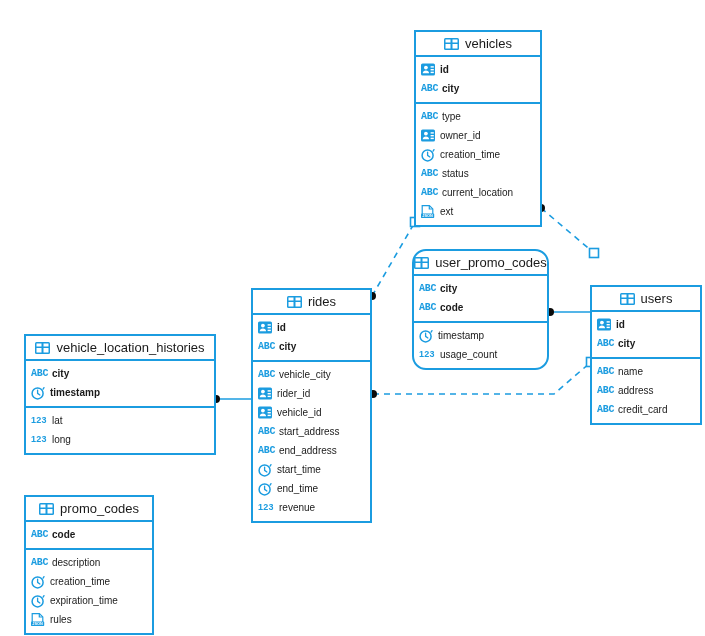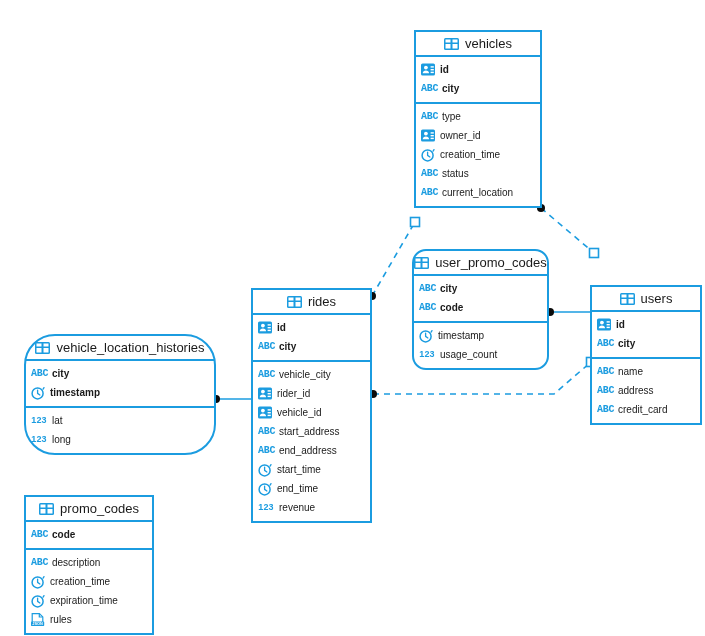--- a/index.html
+++ b/index.html
@@ -5,21 +5,21 @@
   html, body {
     margin: 0; padding: 0;
     background: #ffffff;
   }
   body {
     width: 705px; height: 636px;
     position: relative; overflow: hidden;
     font-family: "Liberation Sans", "DejaVu Sans", sans-serif;
     -webkit-font-smoothing: antialiased;
   }
-  #canvas { position: absolute; inset: 0; text-align: center; }
+  #canvas { position: absolute; inset: 0; }
   #edges { position: absolute; left: 0; top: 0; width: 705px; height: 636px; }
 
   .entity {
     position: absolute;
     box-sizing: border-box;
     background: #ffffff;
     border: 2px solid #1B9CE0;
     z-index: 2;
   }
   .ent-header {
@@ -148,265 +148,274 @@
             <span class="lbl">creation_time</span>
           </div>
           <div class="row">
             <span class="ic ic-abc abc-txt">ABC</span>
             <span class="lbl">status</span>
           </div>
           <div class="row">
             <span class="ic ic-abc abc-txt">ABC</span>
             <span class="lbl">current_location</span>
           </div>
-        </div>
-      </div>
-      <div class="entity" style="left: 412px; top: 249px; width: 137px; border-radius: 14px;">
-        <div class="ent-header">
-          <svg class="ic ic-table" viewBox="0 0 15 12">
-    <rect x="0" y="0" width="15" height="12" rx="1.5" fill="#1B9CE0"></rect>
-    <rect x="1.5" y="1.5" width="5" height="3" fill="#ffffff"></rect>
-    <rect x="8.5" y="1.5" width="5" height="3" fill="#ffffff"></rect>
-    <rect x="1.5" y="6" width="5" height="4.5" fill="#ffffff"></rect>
-    <rect x="8.5" y="6" width="5" height="4.5" fill="#ffffff"></rect>
-  </svg>
-          <span class="ent-title">user_promo_codes</span>
-        </div>
-        <div class="ent-section pk">
-          <div class="row">
-            <span class="ic ic-abc abc-txt">ABC</span>
-            <span class="lbl">city</span>
-          </div>
-          <div class="row">
-            <span class="ic ic-abc abc-txt">ABC</span>
-            <span class="lbl">code</span>
-          </div>
-        </div>
-        <div class="ent-section cols">
-          <div class="row">
-            <svg class="ic ic-clock" viewBox="0 0 14 14">
-    <path d="M12.1 3.1 13 1.6" stroke="#1B9CE0" stroke-width="1.3" fill="none" stroke-linecap="round"></path>
-    <circle cx="6.6" cy="7.4" r="5.5" fill="none" stroke="#1B9CE0" stroke-width="1.5"></circle>
-    <path d="M6.6 4.1v3.3l2.3 1.6" stroke="#1B9CE0" stroke-width="1.3" fill="none" stroke-linecap="round" stroke-linejoin="round"></path>
-  </svg>
-            <span class="lbl">timestamp</span>
-          </div>
-          <div class="row">
-            <span class="ic ic-num num-txt">123</span>
-            <span class="lbl">usage_count</span>
-          </div>
-        </div>
-      </div>
-      <div class="entity" style="left: 590px; top: 249px; width: 112px; margin-top: 36px;">
-        <div class="ent-header">
-          <svg class="ic ic-table" viewBox="0 0 15 12">
-    <rect x="0" y="0" width="15" height="12" rx="1.5" fill="#1B9CE0"></rect>
-    <rect x="1.5" y="1.5" width="5" height="3" fill="#ffffff"></rect>
-    <rect x="8.5" y="1.5" width="5" height="3" fill="#ffffff"></rect>
-    <rect x="1.5" y="6" width="5" height="4.5" fill="#ffffff"></rect>
-    <rect x="8.5" y="6" width="5" height="4.5" fill="#ffffff"></rect>
-  </svg>
-          <span class="ent-title">users</span>
-        </div>
-        <div class="ent-section pk">
-          <div class="row">
-            <svg class="ic ic-key" viewBox="0 0 14 13">
-    <rect x="0" y="0.5" width="14" height="12" rx="1.6" fill="#1B9CE0"></rect>
-    <circle cx="4.9" cy="4.6" r="1.9" fill="#ffffff"></circle>
-    <path d="M1.7 10.3c0-1.8 1.4-2.9 3.2-2.9s3.2 1.1 3.2 2.9z" fill="#ffffff"></path>
-    <rect x="9.6" y="3.2" width="3.2" height="1.4" fill="#ffffff"></rect>
-    <rect x="9.6" y="6" width="3.2" height="1.4" fill="#ffffff"></rect>
-    <rect x="9.6" y="8.7" width="3.2" height="1.4" fill="#ffffff"></rect>
-  </svg>
-            <span class="lbl">id</span>
-          </div>
-          <div class="row">
-            <span class="ic ic-abc abc-txt">ABC</span>
-            <span class="lbl">city</span>
-          </div>
-        </div>
-        <div class="ent-section cols">
-          <div class="row">
-            <span class="ic ic-abc abc-txt">ABC</span>
-            <span class="lbl">name</span>
-          </div>
-          <div class="row">
-            <span class="ic ic-abc abc-txt">ABC</span>
-            <span class="lbl">address</span>
-          </div>
-          <div class="row">
-            <span class="ic ic-abc abc-txt">ABC</span>
-            <span class="lbl">credit_card</span>
-          </div>
-        </div>
-      </div>
-      <div class="entity" style="left: 251px; top: 288px; width: 121px;">
-        <div class="ent-header">
-          <svg class="ic ic-table" viewBox="0 0 15 12">
-    <rect x="0" y="0" width="15" height="12" rx="1.5" fill="#1B9CE0"></rect>
-    <rect x="1.5" y="1.5" width="5" height="3" fill="#ffffff"></rect>
-    <rect x="8.5" y="1.5" width="5" height="3" fill="#ffffff"></rect>
-    <rect x="1.5" y="6" width="5" height="4.5" fill="#ffffff"></rect>
-    <rect x="8.5" y="6" width="5" height="4.5" fill="#ffffff"></rect>
-  </svg>
-          <span class="ent-title">rides</span>
-        </div>
-        <div class="ent-section pk">
-          <div class="row">
-            <svg class="ic ic-key" viewBox="0 0 14 13">
-    <rect x="0" y="0.5" width="14" height="12" rx="1.6" fill="#1B9CE0"></rect>
-    <circle cx="4.9" cy="4.6" r="1.9" fill="#ffffff"></circle>
-    <path d="M1.7 10.3c0-1.8 1.4-2.9 3.2-2.9s3.2 1.1 3.2 2.9z" fill="#ffffff"></path>
-    <rect x="9.6" y="3.2" width="3.2" height="1.4" fill="#ffffff"></rect>
-    <rect x="9.6" y="6" width="3.2" height="1.4" fill="#ffffff"></rect>
-    <rect x="9.6" y="8.7" width="3.2" height="1.4" fill="#ffffff"></rect>
-  </svg>
-            <span class="lbl">id</span>
-          </div>
-          <div class="row">
-            <span class="ic ic-abc abc-txt">ABC</span>
-            <span class="lbl">city</span>
-          </div>
-        </div>
-        <div class="ent-section cols">
-          <div class="row">
-            <span class="ic ic-abc abc-txt">ABC</span>
-            <span class="lbl">vehicle_city</span>
-          </div>
-          <div class="row">
-            <svg class="ic ic-key" viewBox="0 0 14 13">
-    <rect x="0" y="0.5" width="14" height="12" rx="1.6" fill="#1B9CE0"></rect>
-    <circle cx="4.9" cy="4.6" r="1.9" fill="#ffffff"></circle>
-    <path d="M1.7 10.3c0-1.8 1.4-2.9 3.2-2.9s3.2 1.1 3.2 2.9z" fill="#ffffff"></path>
-    <rect x="9.6" y="3.2" width="3.2" height="1.4" fill="#ffffff"></rect>
-    <rect x="9.6" y="6" width="3.2" height="1.4" fill="#ffffff"></rect>
-    <rect x="9.6" y="8.7" width="3.2" height="1.4" fill="#ffffff"></rect>
-  </svg>
-            <span class="lbl">rider_id</span>
-          </div>
-          <div class="row">
-            <svg class="ic ic-key" viewBox="0 0 14 13">
-    <rect x="0" y="0.5" width="14" height="12" rx="1.6" fill="#1B9CE0"></rect>
-    <circle cx="4.9" cy="4.6" r="1.9" fill="#ffffff"></circle>
-    <path d="M1.7 10.3c0-1.8 1.4-2.9 3.2-2.9s3.2 1.1 3.2 2.9z" fill="#ffffff"></path>
-    <rect x="9.6" y="3.2" width="3.2" height="1.4" fill="#ffffff"></rect>
-    <rect x="9.6" y="6" width="3.2" height="1.4" fill="#ffffff"></rect>
-    <rect x="9.6" y="8.7" width="3.2" height="1.4" fill="#ffffff"></rect>
-  </svg>
-            <span class="lbl">vehicle_id</span>
-          </div>
-          <div class="row">
-            <span class="ic ic-abc abc-txt">ABC</span>
-            <span class="lbl">start_address</span>
-          </div>
-          <div class="row">
-            <span class="ic ic-abc abc-txt">ABC</span>
-            <span class="lbl">end_address</span>
-          </div>
-          <div class="row">
-            <svg class="ic ic-clock" viewBox="0 0 14 14">
-    <path d="M12.1 3.1 13 1.6" stroke="#1B9CE0" stroke-width="1.3" fill="none" stroke-linecap="round"></path>
-    <circle cx="6.6" cy="7.4" r="5.5" fill="none" stroke="#1B9CE0" stroke-width="1.5"></circle>
-    <path d="M6.6 4.1v3.3l2.3 1.6" stroke="#1B9CE0" stroke-width="1.3" fill="none" stroke-linecap="round" stroke-linejoin="round"></path>
-  </svg>
-            <span class="lbl">start_time</span>
-          </div>
-          <div class="row">
-            <svg class="ic ic-clock" viewBox="0 0 14 14">
-    <path d="M12.1 3.1 13 1.6" stroke="#1B9CE0" stroke-width="1.3" fill="none" stroke-linecap="round"></path>
-    <circle cx="6.6" cy="7.4" r="5.5" fill="none" stroke="#1B9CE0" stroke-width="1.5"></circle>
-    <path d="M6.6 4.1v3.3l2.3 1.6" stroke="#1B9CE0" stroke-width="1.3" fill="none" stroke-linecap="round" stroke-linejoin="round"></path>
-  </svg>
-            <span class="lbl">end_time</span>
-          </div>
-          <div class="row">
-            <span class="ic ic-num num-txt">123</span>
-            <span class="lbl">revenue</span>
-          </div>
-        </div>
-      </div>
-      <div class="entity" style="left: 24px; top: 334px; width: 192px; border-radius: 31px;">
-        <div class="ent-header">
-          <svg class="ic ic-table" viewBox="0 0 15 12">
-    <rect x="0" y="0" width="15" height="12" rx="1.5" fill="#1B9CE0"></rect>
-    <rect x="1.5" y="1.5" width="5" height="3" fill="#ffffff"></rect>
-    <rect x="8.5" y="1.5" width="5" height="3" fill="#ffffff"></rect>
-    <rect x="1.5" y="6" width="5" height="4.5" fill="#ffffff"></rect>
-    <rect x="8.5" y="6" width="5" height="4.5" fill="#ffffff"></rect>
-  </svg>
-          <span class="ent-title">vehicle_location_histories</span>
-        </div>
-        <div class="ent-section pk">
-          <div class="row">
-            <span class="ic ic-abc abc-txt">ABC</span>
-            <span class="lbl">city</span>
-          </div>
-          <div class="row">
-            <svg class="ic ic-clock" viewBox="0 0 14 14">
-    <path d="M12.1 3.1 13 1.6" stroke="#1B9CE0" stroke-width="1.3" fill="none" stroke-linecap="round"></path>
-    <circle cx="6.6" cy="7.4" r="5.5" fill="none" stroke="#1B9CE0" stroke-width="1.5"></circle>
-    <path d="M6.6 4.1v3.3l2.3 1.6" stroke="#1B9CE0" stroke-width="1.3" fill="none" stroke-linecap="round" stroke-linejoin="round"></path>
-  </svg>
-            <span class="lbl">timestamp</span>
-          </div>
-        </div>
-        <div class="ent-section cols">
-          <div class="row">
-            <span class="ic ic-num num-txt">123</span>
-            <span class="lbl">lat</span>
-          </div>
-          <div class="row">
-            <span class="ic ic-num num-txt">123</span>
-            <span class="lbl">long</span>
-          </div>
-        </div>
-      </div>
-      <div class="entity" style="left: 24px; top: 495px; width: 130px;">
-        <div class="ent-header">
-          <svg class="ic ic-table" viewBox="0 0 15 12">
-    <rect x="0" y="0" width="15" height="12" rx="1.5" fill="#1B9CE0"></rect>
-    <rect x="1.5" y="1.5" width="5" height="3" fill="#ffffff"></rect>
-    <rect x="8.5" y="1.5" width="5" height="3" fill="#ffffff"></rect>
-    <rect x="1.5" y="6" width="5" height="4.5" fill="#ffffff"></rect>
-    <rect x="8.5" y="6" width="5" height="4.5" fill="#ffffff"></rect>
-  </svg>
-          <span class="ent-title">promo_codes</span>
-        </div>
-        <div class="ent-section pk">
-          <div class="row">
-            <span class="ic ic-abc abc-txt">ABC</span>
-            <span class="lbl">code</span>
-          </div>
-        </div>
-        <div class="ent-section cols">
-          <div class="row">
-            <span class="ic ic-abc abc-txt">ABC</span>
-            <span class="lbl">description</span>
-          </div>
-          <div class="row">
-            <svg class="ic ic-clock" viewBox="0 0 14 14">
-    <path d="M12.1 3.1 13 1.6" stroke="#1B9CE0" stroke-width="1.3" fill="none" stroke-linecap="round"></path>
-    <circle cx="6.6" cy="7.4" r="5.5" fill="none" stroke="#1B9CE0" stroke-width="1.5"></circle>
-    <path d="M6.6 4.1v3.3l2.3 1.6" stroke="#1B9CE0" stroke-width="1.3" fill="none" stroke-linecap="round" stroke-linejoin="round"></path>
-  </svg>
-            <span class="lbl">creation_time</span>
-          </div>
-          <div class="row">
-            <svg class="ic ic-clock" viewBox="0 0 14 14">
-    <path d="M12.1 3.1 13 1.6" stroke="#1B9CE0" stroke-width="1.3" fill="none" stroke-linecap="round"></path>
-    <circle cx="6.6" cy="7.4" r="5.5" fill="none" stroke="#1B9CE0" stroke-width="1.5"></circle>
-    <path d="M6.6 4.1v3.3l2.3 1.6" stroke="#1B9CE0" stroke-width="1.3" fill="none" stroke-linecap="round" stroke-linejoin="round"></path>
-  </svg>
-            <span class="lbl">expiration_time</span>
-          </div>
           <div class="row">
             <svg class="ic ic-json" viewBox="0 0 14 13">
     <path d="M1.2 0.6h7.2l3.4 3.3v8.5H1.2z" fill="none" stroke="#1B9CE0" stroke-width="1.2"></path>
     <path d="M8.3 0.8v3.2h3.3" fill="none" stroke="#1B9CE0" stroke-width="1.2"></path>
     <rect x="0" y="8.6" width="13.2" height="4.4" rx="0.8" fill="#1B9CE0"></rect>
     <text x="6.6" y="12.1" font-size="3.9" font-family="Liberation Sans, sans-serif" font-weight="bold" fill="#ffffff" text-anchor="middle">JSON</text>
   </svg>
+            <span class="lbl">ext</span>
+          </div>
+        </div>
+      </div>
+      <div class="entity" style="left: 412px; top: 249px; width: 137px; border-radius: 14px;">
+        <div class="ent-header">
+          <svg class="ic ic-table" viewBox="0 0 15 12">
+    <rect x="0" y="0" width="15" height="12" rx="1.5" fill="#1B9CE0"></rect>
+    <rect x="1.5" y="1.5" width="5" height="3" fill="#ffffff"></rect>
+    <rect x="8.5" y="1.5" width="5" height="3" fill="#ffffff"></rect>
+    <rect x="1.5" y="6" width="5" height="4.5" fill="#ffffff"></rect>
+    <rect x="8.5" y="6" width="5" height="4.5" fill="#ffffff"></rect>
+  </svg>
+          <span class="ent-title">user_promo_codes</span>
+        </div>
+        <div class="ent-section pk">
+          <div class="row">
+            <span class="ic ic-abc abc-txt">ABC</span>
+            <span class="lbl">city</span>
+          </div>
+          <div class="row">
+            <span class="ic ic-abc abc-txt">ABC</span>
+            <span class="lbl">code</span>
+          </div>
+        </div>
+        <div class="ent-section cols">
+          <div class="row">
+            <svg class="ic ic-clock" viewBox="0 0 14 14">
+    <path d="M12.1 3.1 13 1.6" stroke="#1B9CE0" stroke-width="1.3" fill="none" stroke-linecap="round"></path>
+    <circle cx="6.6" cy="7.4" r="5.5" fill="none" stroke="#1B9CE0" stroke-width="1.5"></circle>
+    <path d="M6.6 4.1v3.3l2.3 1.6" stroke="#1B9CE0" stroke-width="1.3" fill="none" stroke-linecap="round" stroke-linejoin="round"></path>
+  </svg>
+            <span class="lbl">timestamp</span>
+          </div>
+          <div class="row">
+            <span class="ic ic-num num-txt">123</span>
+            <span class="lbl">usage_count</span>
+          </div>
+        </div>
+      </div>
+      <div class="entity" style="left: 590px; top: 249px; width: 112px; margin-top: 36px;">
+        <div class="ent-header">
+          <svg class="ic ic-table" viewBox="0 0 15 12">
+    <rect x="0" y="0" width="15" height="12" rx="1.5" fill="#1B9CE0"></rect>
+    <rect x="1.5" y="1.5" width="5" height="3" fill="#ffffff"></rect>
+    <rect x="8.5" y="1.5" width="5" height="3" fill="#ffffff"></rect>
+    <rect x="1.5" y="6" width="5" height="4.5" fill="#ffffff"></rect>
+    <rect x="8.5" y="6" width="5" height="4.5" fill="#ffffff"></rect>
+  </svg>
+          <span class="ent-title">users</span>
+        </div>
+        <div class="ent-section pk">
+          <div class="row">
+            <svg class="ic ic-key" viewBox="0 0 14 13">
+    <rect x="0" y="0.5" width="14" height="12" rx="1.6" fill="#1B9CE0"></rect>
+    <circle cx="4.9" cy="4.6" r="1.9" fill="#ffffff"></circle>
+    <path d="M1.7 10.3c0-1.8 1.4-2.9 3.2-2.9s3.2 1.1 3.2 2.9z" fill="#ffffff"></path>
+    <rect x="9.6" y="3.2" width="3.2" height="1.4" fill="#ffffff"></rect>
+    <rect x="9.6" y="6" width="3.2" height="1.4" fill="#ffffff"></rect>
+    <rect x="9.6" y="8.7" width="3.2" height="1.4" fill="#ffffff"></rect>
+  </svg>
+            <span class="lbl">id</span>
+          </div>
+          <div class="row">
+            <span class="ic ic-abc abc-txt">ABC</span>
+            <span class="lbl">city</span>
+          </div>
+        </div>
+        <div class="ent-section cols">
+          <div class="row">
+            <span class="ic ic-abc abc-txt">ABC</span>
+            <span class="lbl">name</span>
+          </div>
+          <div class="row">
+            <span class="ic ic-abc abc-txt">ABC</span>
+            <span class="lbl">address</span>
+          </div>
+          <div class="row">
+            <span class="ic ic-abc abc-txt">ABC</span>
+            <span class="lbl">credit_card</span>
+          </div>
+        </div>
+      </div>
+      <div class="entity" style="left: 251px; top: 288px; width: 121px;">
+        <div class="ent-header">
+          <svg class="ic ic-table" viewBox="0 0 15 12">
+    <rect x="0" y="0" width="15" height="12" rx="1.5" fill="#1B9CE0"></rect>
+    <rect x="1.5" y="1.5" width="5" height="3" fill="#ffffff"></rect>
+    <rect x="8.5" y="1.5" width="5" height="3" fill="#ffffff"></rect>
+    <rect x="1.5" y="6" width="5" height="4.5" fill="#ffffff"></rect>
+    <rect x="8.5" y="6" width="5" height="4.5" fill="#ffffff"></rect>
+  </svg>
+          <span class="ent-title">rides</span>
+        </div>
+        <div class="ent-section pk">
+          <div class="row">
+            <svg class="ic ic-key" viewBox="0 0 14 13">
+    <rect x="0" y="0.5" width="14" height="12" rx="1.6" fill="#1B9CE0"></rect>
+    <circle cx="4.9" cy="4.6" r="1.9" fill="#ffffff"></circle>
+    <path d="M1.7 10.3c0-1.8 1.4-2.9 3.2-2.9s3.2 1.1 3.2 2.9z" fill="#ffffff"></path>
+    <rect x="9.6" y="3.2" width="3.2" height="1.4" fill="#ffffff"></rect>
+    <rect x="9.6" y="6" width="3.2" height="1.4" fill="#ffffff"></rect>
+    <rect x="9.6" y="8.7" width="3.2" height="1.4" fill="#ffffff"></rect>
+  </svg>
+            <span class="lbl">id</span>
+          </div>
+          <div class="row">
+            <span class="ic ic-abc abc-txt">ABC</span>
+            <span class="lbl">city</span>
+          </div>
+        </div>
+        <div class="ent-section cols">
+          <div class="row">
+            <span class="ic ic-abc abc-txt">ABC</span>
+            <span class="lbl">vehicle_city</span>
+          </div>
+          <div class="row">
+            <svg class="ic ic-key" viewBox="0 0 14 13">
+    <rect x="0" y="0.5" width="14" height="12" rx="1.6" fill="#1B9CE0"></rect>
+    <circle cx="4.9" cy="4.6" r="1.9" fill="#ffffff"></circle>
+    <path d="M1.7 10.3c0-1.8 1.4-2.9 3.2-2.9s3.2 1.1 3.2 2.9z" fill="#ffffff"></path>
+    <rect x="9.6" y="3.2" width="3.2" height="1.4" fill="#ffffff"></rect>
+    <rect x="9.6" y="6" width="3.2" height="1.4" fill="#ffffff"></rect>
+    <rect x="9.6" y="8.7" width="3.2" height="1.4" fill="#ffffff"></rect>
+  </svg>
+            <span class="lbl">rider_id</span>
+          </div>
+          <div class="row">
+            <svg class="ic ic-key" viewBox="0 0 14 13">
+    <rect x="0" y="0.5" width="14" height="12" rx="1.6" fill="#1B9CE0"></rect>
+    <circle cx="4.9" cy="4.6" r="1.9" fill="#ffffff"></circle>
+    <path d="M1.7 10.3c0-1.8 1.4-2.9 3.2-2.9s3.2 1.1 3.2 2.9z" fill="#ffffff"></path>
+    <rect x="9.6" y="3.2" width="3.2" height="1.4" fill="#ffffff"></rect>
+    <rect x="9.6" y="6" width="3.2" height="1.4" fill="#ffffff"></rect>
+    <rect x="9.6" y="8.7" width="3.2" height="1.4" fill="#ffffff"></rect>
+  </svg>
+            <span class="lbl">vehicle_id</span>
+          </div>
+          <div class="row">
+            <span class="ic ic-abc abc-txt">ABC</span>
+            <span class="lbl">start_address</span>
+          </div>
+          <div class="row">
+            <span class="ic ic-abc abc-txt">ABC</span>
+            <span class="lbl">end_address</span>
+          </div>
+          <div class="row">
+            <svg class="ic ic-clock" viewBox="0 0 14 14">
+    <path d="M12.1 3.1 13 1.6" stroke="#1B9CE0" stroke-width="1.3" fill="none" stroke-linecap="round"></path>
+    <circle cx="6.6" cy="7.4" r="5.5" fill="none" stroke="#1B9CE0" stroke-width="1.5"></circle>
+    <path d="M6.6 4.1v3.3l2.3 1.6" stroke="#1B9CE0" stroke-width="1.3" fill="none" stroke-linecap="round" stroke-linejoin="round"></path>
+  </svg>
+            <span class="lbl">start_time</span>
+          </div>
+          <div class="row">
+            <svg class="ic ic-clock" viewBox="0 0 14 14">
+    <path d="M12.1 3.1 13 1.6" stroke="#1B9CE0" stroke-width="1.3" fill="none" stroke-linecap="round"></path>
+    <circle cx="6.6" cy="7.4" r="5.5" fill="none" stroke="#1B9CE0" stroke-width="1.5"></circle>
+    <path d="M6.6 4.1v3.3l2.3 1.6" stroke="#1B9CE0" stroke-width="1.3" fill="none" stroke-linecap="round" stroke-linejoin="round"></path>
+  </svg>
+            <span class="lbl">end_time</span>
+          </div>
+          <div class="row">
+            <span class="ic ic-num num-txt">123</span>
+            <span class="lbl">revenue</span>
+          </div>
+        </div>
+      </div>
+      <div class="entity" style="left: 24px; top: 334px; width: 192px;">
+        <div class="ent-header">
+          <svg class="ic ic-table" viewBox="0 0 15 12">
+    <rect x="0" y="0" width="15" height="12" rx="1.5" fill="#1B9CE0"></rect>
+    <rect x="1.5" y="1.5" width="5" height="3" fill="#ffffff"></rect>
+    <rect x="8.5" y="1.5" width="5" height="3" fill="#ffffff"></rect>
+    <rect x="1.5" y="6" width="5" height="4.5" fill="#ffffff"></rect>
+    <rect x="8.5" y="6" width="5" height="4.5" fill="#ffffff"></rect>
+  </svg>
+          <span class="ent-title">vehicle_location_histories</span>
+        </div>
+        <div class="ent-section pk">
+          <div class="row">
+            <span class="ic ic-abc abc-txt">ABC</span>
+            <span class="lbl">city</span>
+          </div>
+          <div class="row">
+            <svg class="ic ic-clock" viewBox="0 0 14 14">
+    <path d="M12.1 3.1 13 1.6" stroke="#1B9CE0" stroke-width="1.3" fill="none" stroke-linecap="round"></path>
+    <circle cx="6.6" cy="7.4" r="5.5" fill="none" stroke="#1B9CE0" stroke-width="1.5"></circle>
+    <path d="M6.6 4.1v3.3l2.3 1.6" stroke="#1B9CE0" stroke-width="1.3" fill="none" stroke-linecap="round" stroke-linejoin="round"></path>
+  </svg>
+            <span class="lbl">timestamp</span>
+          </div>
+        </div>
+        <div class="ent-section cols">
+          <div class="row">
+            <span class="ic ic-num num-txt">123</span>
+            <span class="lbl">lat</span>
+          </div>
+          <div class="row">
+            <span class="ic ic-num num-txt">123</span>
+            <span class="lbl">long</span>
+          </div>
+        </div>
+      </div>
+      <div class="entity" style="left: 24px; top: 495px; width: 130px;">
+        <div class="ent-header">
+          <svg class="ic ic-table" viewBox="0 0 15 12">
+    <rect x="0" y="0" width="15" height="12" rx="1.5" fill="#1B9CE0"></rect>
+    <rect x="1.5" y="1.5" width="5" height="3" fill="#ffffff"></rect>
+    <rect x="8.5" y="1.5" width="5" height="3" fill="#ffffff"></rect>
+    <rect x="1.5" y="6" width="5" height="4.5" fill="#ffffff"></rect>
+    <rect x="8.5" y="6" width="5" height="4.5" fill="#ffffff"></rect>
+  </svg>
+          <span class="ent-title">promo_codes</span>
+        </div>
+        <div class="ent-section pk">
+          <div class="row">
+            <span class="ic ic-abc abc-txt">ABC</span>
+            <span class="lbl">code</span>
+          </div>
+        </div>
+        <div class="ent-section cols">
+          <div class="row">
+            <span class="ic ic-abc abc-txt">ABC</span>
+            <span class="lbl">description</span>
+          </div>
+          <div class="row">
+            <svg class="ic ic-clock" viewBox="0 0 14 14">
+    <path d="M12.1 3.1 13 1.6" stroke="#1B9CE0" stroke-width="1.3" fill="none" stroke-linecap="round"></path>
+    <circle cx="6.6" cy="7.4" r="5.5" fill="none" stroke="#1B9CE0" stroke-width="1.5"></circle>
+    <path d="M6.6 4.1v3.3l2.3 1.6" stroke="#1B9CE0" stroke-width="1.3" fill="none" stroke-linecap="round" stroke-linejoin="round"></path>
+  </svg>
+            <span class="lbl">creation_time</span>
+          </div>
+          <div class="row">
+            <svg class="ic ic-clock" viewBox="0 0 14 14">
+    <path d="M12.1 3.1 13 1.6" stroke="#1B9CE0" stroke-width="1.3" fill="none" stroke-linecap="round"></path>
+    <circle cx="6.6" cy="7.4" r="5.5" fill="none" stroke="#1B9CE0" stroke-width="1.5"></circle>
+    <path d="M6.6 4.1v3.3l2.3 1.6" stroke="#1B9CE0" stroke-width="1.3" fill="none" stroke-linecap="round" stroke-linejoin="round"></path>
+  </svg>
+            <span class="lbl">expiration_time</span>
+          </div>
+          <div class="row">
+            <svg class="ic ic-json" viewBox="0 0 14 13">
+    <path d="M1.2 0.6h7.2l3.4 3.3v8.5H1.2z" fill="none" stroke="#1B9CE0" stroke-width="1.2"></path>
+    <path d="M8.3 0.8v3.2h3.3" fill="none" stroke="#1B9CE0" stroke-width="1.2"></path>
+    <rect x="0" y="8.6" width="13.2" height="4.4" rx="0.8" fill="#1B9CE0"></rect>
+    <text x="6.6" y="12.1" font-size="3.9" font-family="Liberation Sans, sans-serif" font-weight="bold" fill="#ffffff" text-anchor="middle">JSON</text>
+  </svg>
             <span class="lbl">rules</span>
           </div>
         </div>
       </div>
     </div>
 </div>
 
 </body></html>

